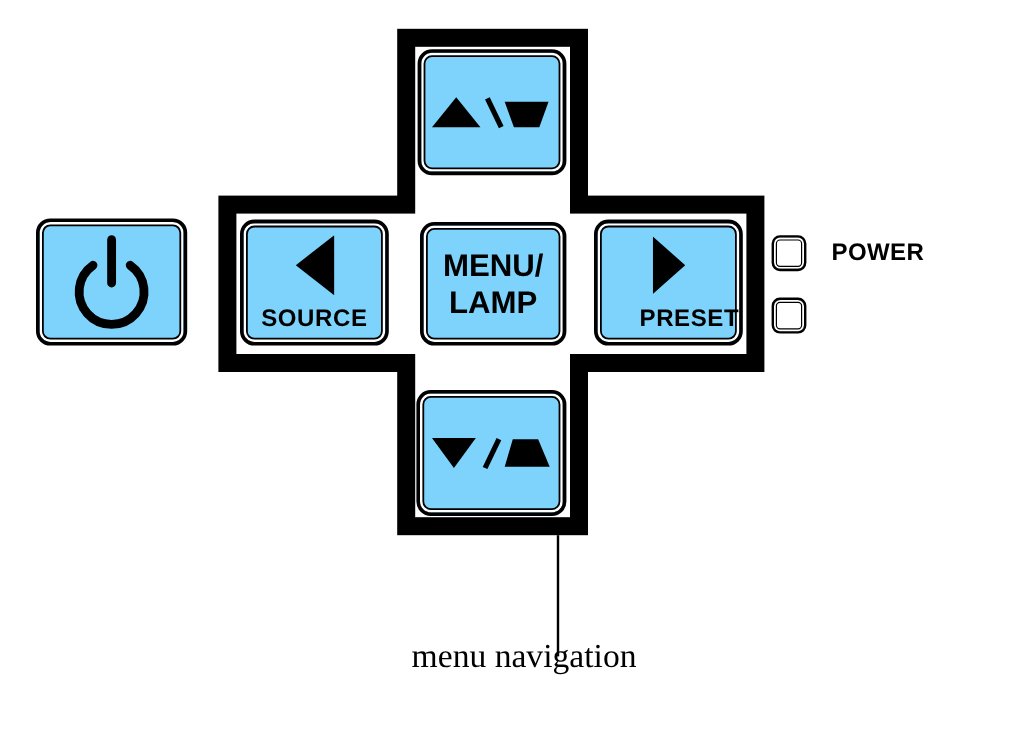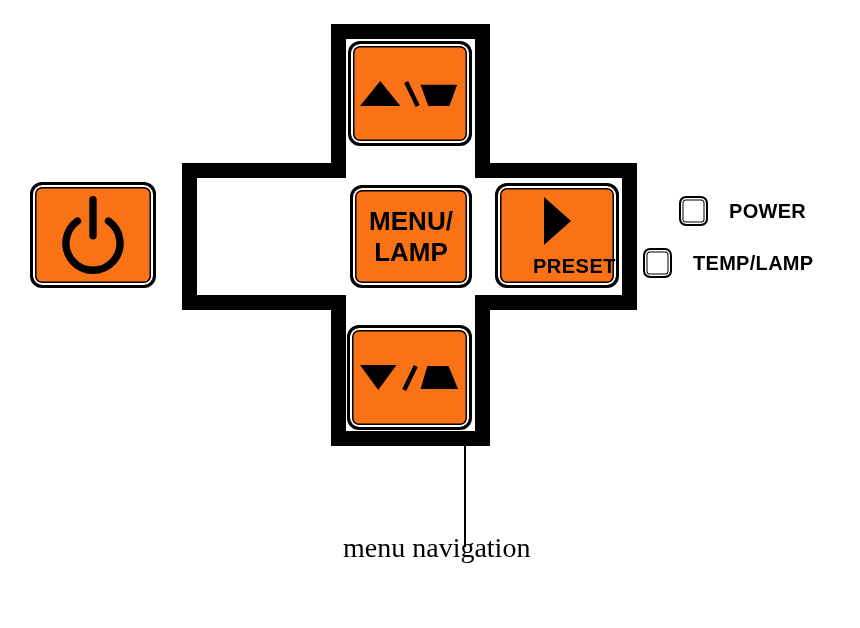--- a/index.html
+++ b/index.html
@@ -4,21 +4,21 @@
 <style>
   html,body{margin:0;padding:0;background:#fff;}
   .canvas{
     position:relative;width:860px;height:628px;background:#fff;
     font-family:"Liberation Sans",sans-serif;overflow:hidden;color:#000;
   }
   .blk{position:absolute;background:#000;}
   .wht{position:absolute;background:#fff;}
 
   .btn{
-    position:absolute;box-sizing:border-box;background:#f97316;
+    position:absolute;box-sizing:border-box;background:#7dd3fc;
     border:3px solid #000;border-radius:12px;
     box-shadow:inset 0 0 0 2px #fff, inset 0 0 0 3.5px #000;
     display:flex;flex-direction:column;align-items:center;justify-content:center;
   }
   .icon-area{flex:1;display:flex;align-items:center;justify-content:center;width:100%;}
   .btn-label{
     font-weight:bold;font-size:20px;letter-spacing:0.5px;line-height:20px;
     padding-bottom:9px;white-space:nowrap;
   }
   .menu-text{
@@ -63,20 +63,28 @@
   <div class="btn" style="left:348px;top:41px;width:124px;height:105px;">
     <div class="icon-area">
       <svg width="100" height="29" viewBox="0 0 104 30">
         <polygon class="fill" points="0,28 42,28 21,2"></polygon>
         <line class="stroke" stroke-width="4.5" x1="48" y1="3" x2="60" y2="28"></line>
         <polygon class="fill" points="63,6 101,6 93,28 71,28"></polygon>
       </svg>
     </div>
   </div>
 
+  <div class="btn" style="left:200px;top:183px;width:124px;height:105px;">
+    <div class="icon-area">
+      <svg width="33" height="50" viewBox="0 0 32 50">
+        <polygon class="fill" points="32,0 32,50 0,25"></polygon>
+      </svg>
+    </div>
+    <div class="btn-label">SOURCE</div>
+  </div>
 
   <div class="btn" style="left:350px;top:185px;width:122px;height:103px;">
     <div class="menu-text"><span>MENU/</span><br><span>LAMP</span></div>
   </div>
 
   <div class="btn" style="left:495px;top:183px;width:124px;height:105px;align-items:flex-end;">
     <div class="icon-area">
       <svg width="27" height="48" viewBox="0 0 27 48">
         <polygon class="fill" points="0,0 0,48 27,24"></polygon>
       </svg>
@@ -87,27 +95,26 @@
   <div class="btn" style="left:347px;top:325px;width:125px;height:105px;">
     <div class="icon-area">
       <svg width="100" height="29" viewBox="0 0 104 30">
         <polygon class="fill" points="0,2 38,2 19,28"></polygon>
         <line class="stroke" stroke-width="4.5" x1="46" y1="28" x2="58" y2="3"></line>
         <polygon class="fill" points="70,3 92,3 102,27 63,27"></polygon>
       </svg>
     </div>
   </div>
 
-  <div class="led-row" style="left:643px;top:196px;height:30px;margin-left:36px;">
+  <div class="led-row" style="left:643px;top:196px;height:30px;">
     <div class="led"></div>
     <div class="led-label">POWER</div>
   </div>
   <div class="led-row" style="left:643px;top:248px;height:30px;">
     <div class="led"></div>
-    <div class="led-label">TEMP/LAMP</div>
   </div>
 
   <div class="pointer-line"></div>
   <div class="caption">
     <div>menu navigation</div>
   </div>
 
 </div>
 
 </body></html>

